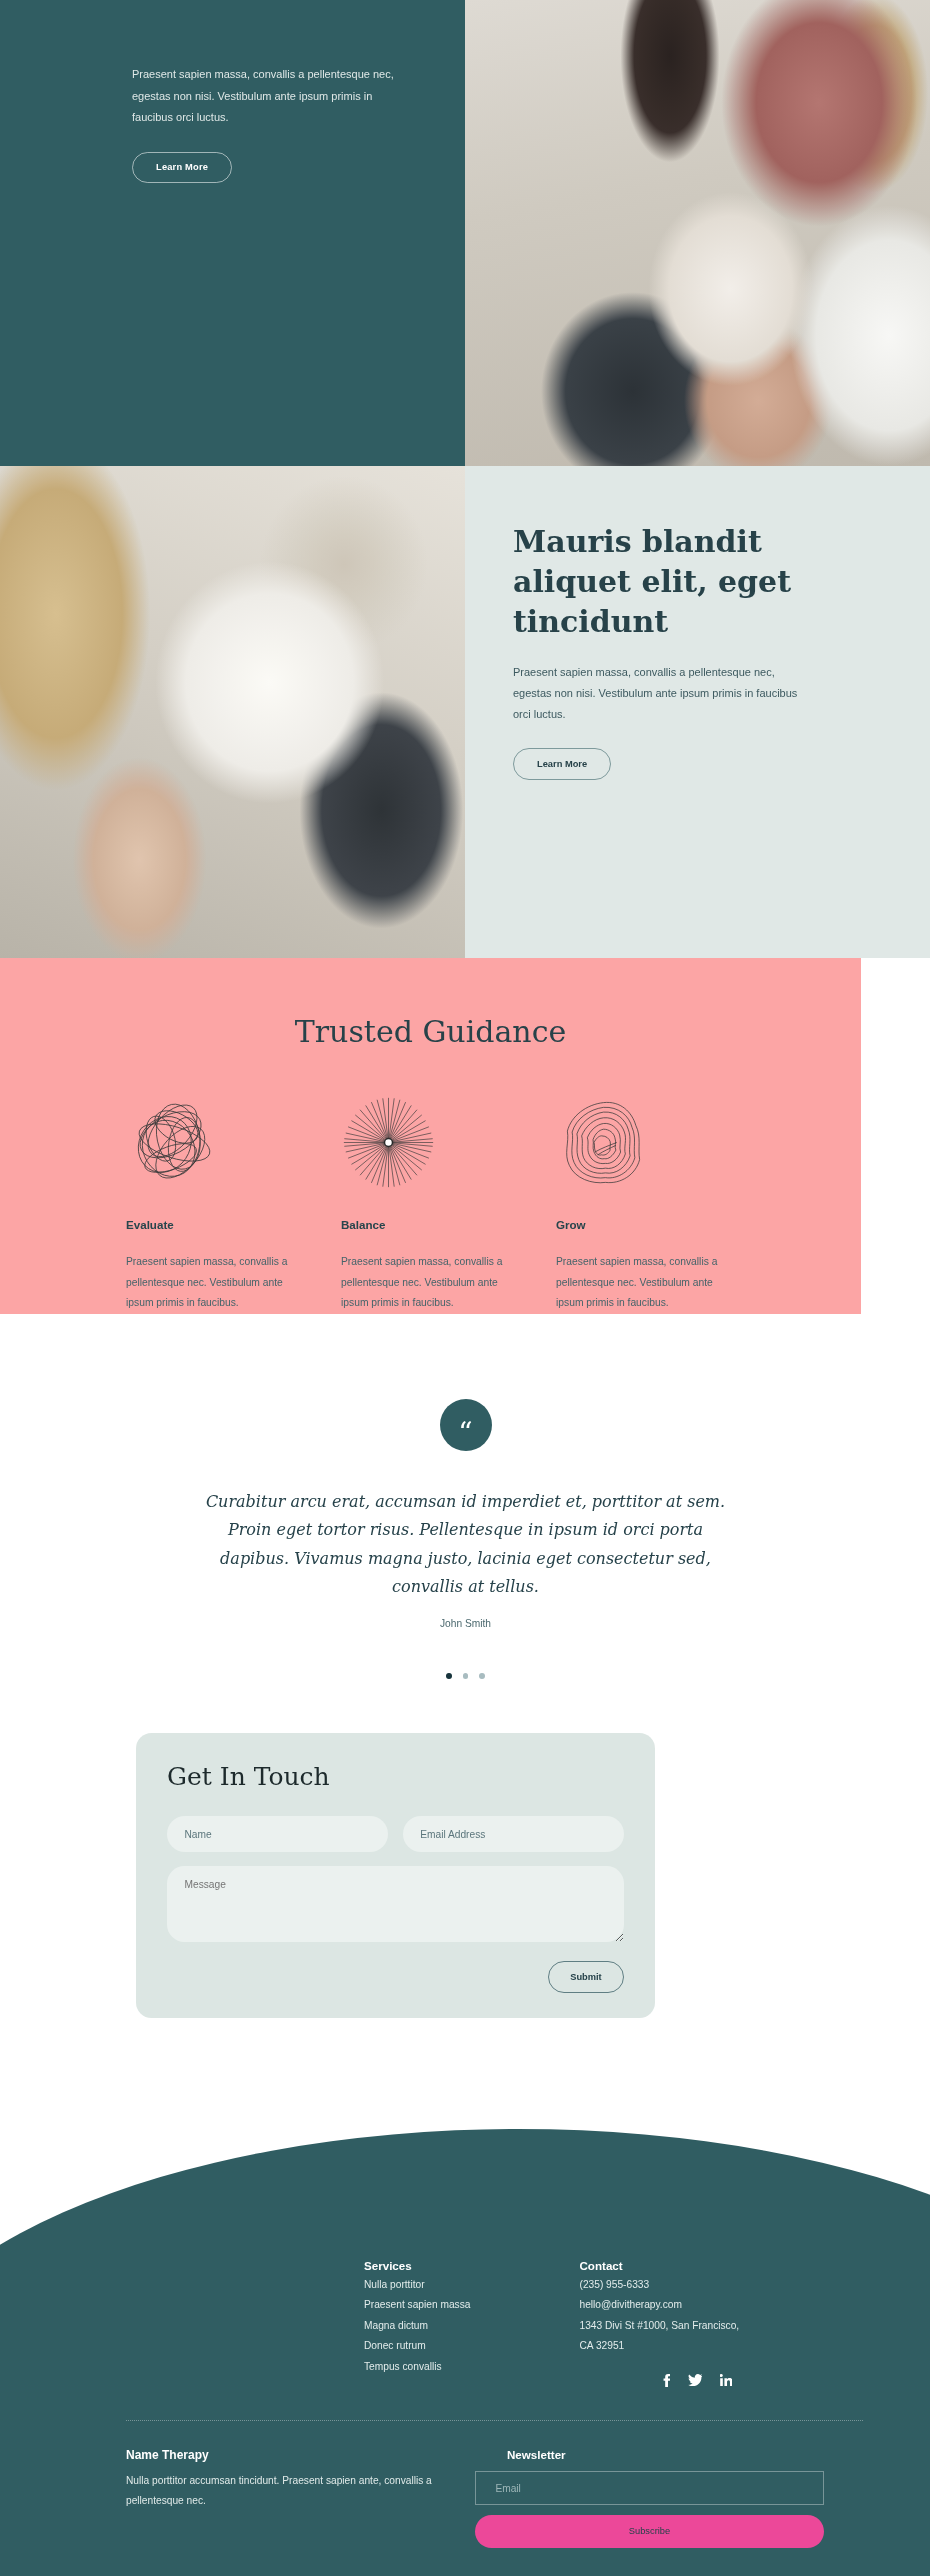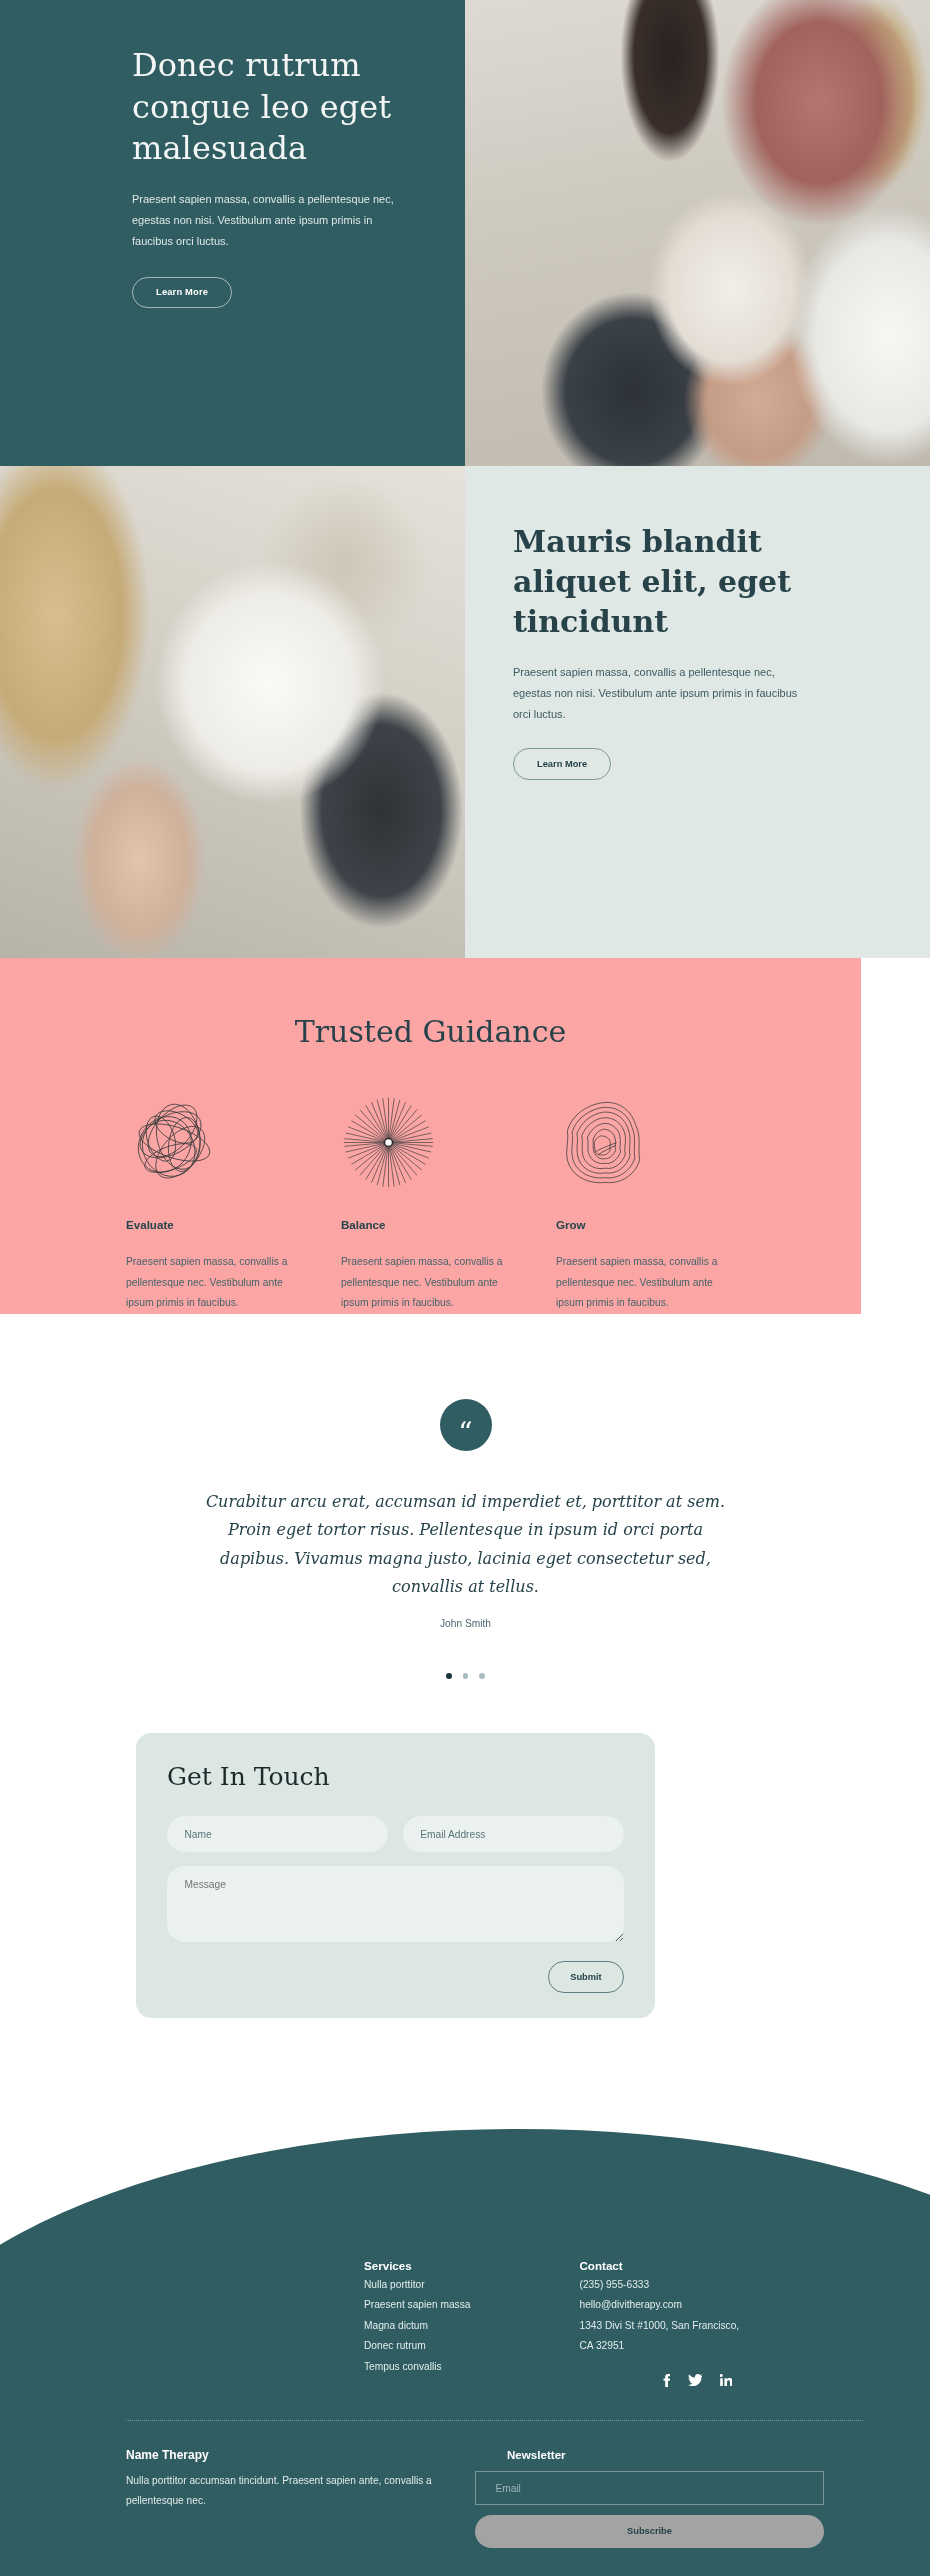--- a/index.html
+++ b/index.html
@@ -303,40 +303,39 @@
     padding: 10.7px 19.4px;
     font-size: 10.2px;
     color: #ffffff;
     font-family: "Liberation Sans", sans-serif;
     outline: none;
   }
   .news-input::placeholder { color: #9db6b8; }
   .btn-subscribe {
     width: 100%;
     margin-top: 9.7px;
-    background: #a3a3a3;
+    background: #ec4899;
     border: none;
     border-radius: 29px;
     padding: 11.6px 0;
     font-size: 9.3px;
-    font-weight: 700;
+    font-weight: 400;
     color: #26424a;
     cursor: pointer;
     font-family: "Liberation Sans", sans-serif;
   }
   .footer-tail { height: 60px; }
 </style>
 </head>
 <body>
 
 <div class="page">
 
   <section class="hero">
     <div class="hero-text">
-      <h1 class="hero-title">Donec rutrum congue leo eget malesuada</h1>
       <p class="hero-body">Praesent sapien massa, convallis a pellentesque nec, egestas non nisi. Vestibulum ante ipsum primis in faucibus orci luctus.</p>
       <button class="btn-outline">Learn More</button>
     </div>
     <div class="hero-photo">
       <div class="photo-a"></div>
     </div>
   </section>
 
   <section class="sec2">
     <div class="sec2-photo">

